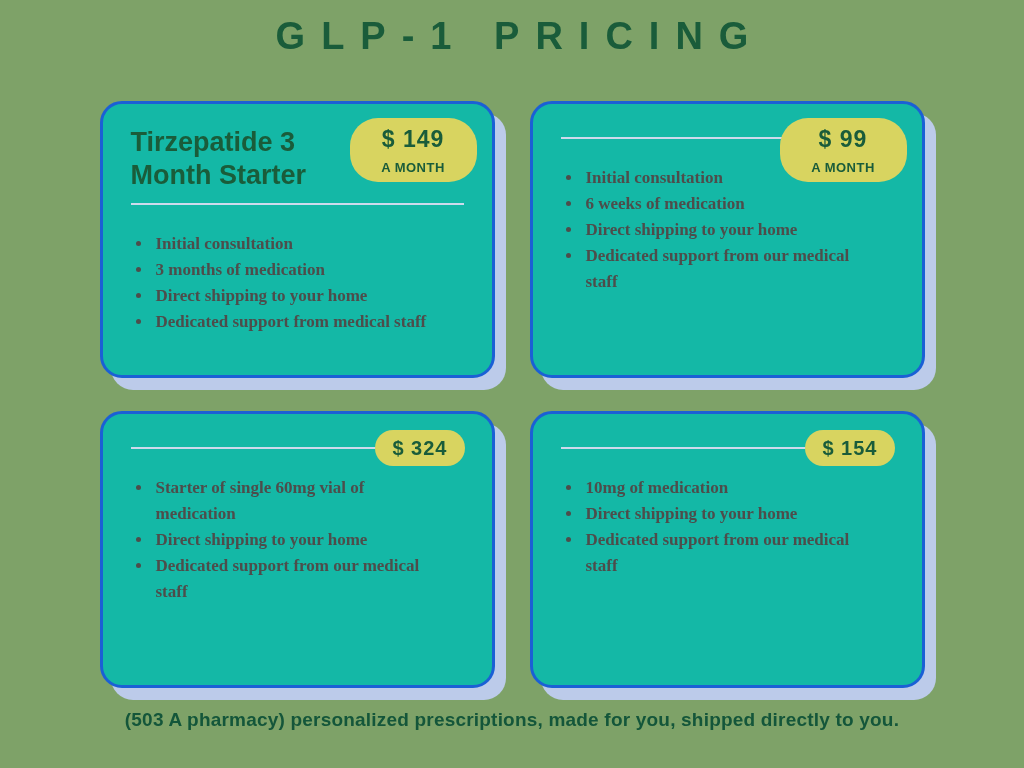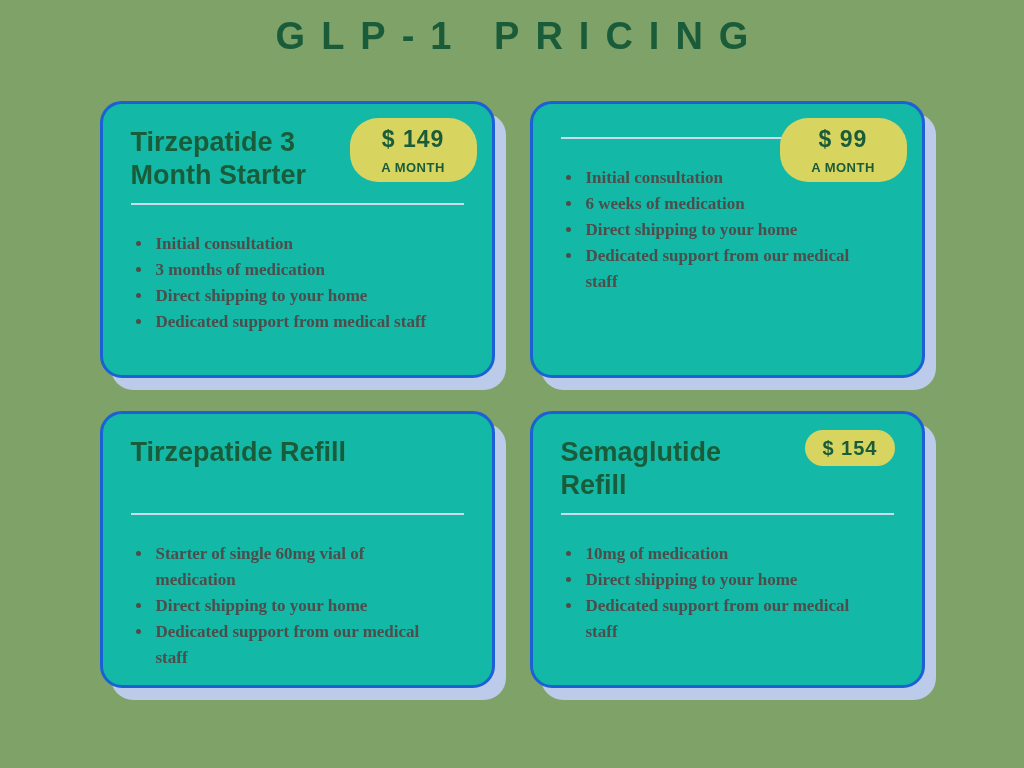--- a/index.html
+++ b/index.html
@@ -137,38 +137,40 @@
       <hr class="divider">
       <ul class="features">
         <li>Initial consultation</li>
         <li>6 weeks of medication</li>
         <li>Direct shipping to your home</li>
         <li>Dedicated support from our medical staff</li>
       </ul>
     </section>
 
     <section class="card">
-      <h2 class="card-title">Tirzepatide Refill</h2>
+      <div class="badge badge-single">
+        <div class="badge-price">$ 324</div>
+      </div>
       <hr class="divider">
       <ul class="features">
         <li>Starter of single 60mg vial of medication</li>
         <li>Direct shipping to your home</li>
         <li>Dedicated support from our medical staff</li>
       </ul>
     </section>
 
     <section class="card">
-      <h2 class="card-title">Semaglutide Refill</h2>
       <div class="badge badge-single">
         <div class="badge-price">$ 154</div>
       </div>
       <hr class="divider">
       <ul class="features">
         <li>10mg of medication</li>
         <li>Direct shipping to your home</li>
         <li>Dedicated support from our medical staff</li>
       </ul>
     </section>
 
   </div>
 
+  <div class="footer">(503 A pharmacy) personalized prescriptions, made for you, shipped directly to you.</div>
 
 </div>
 
 </body></html>

